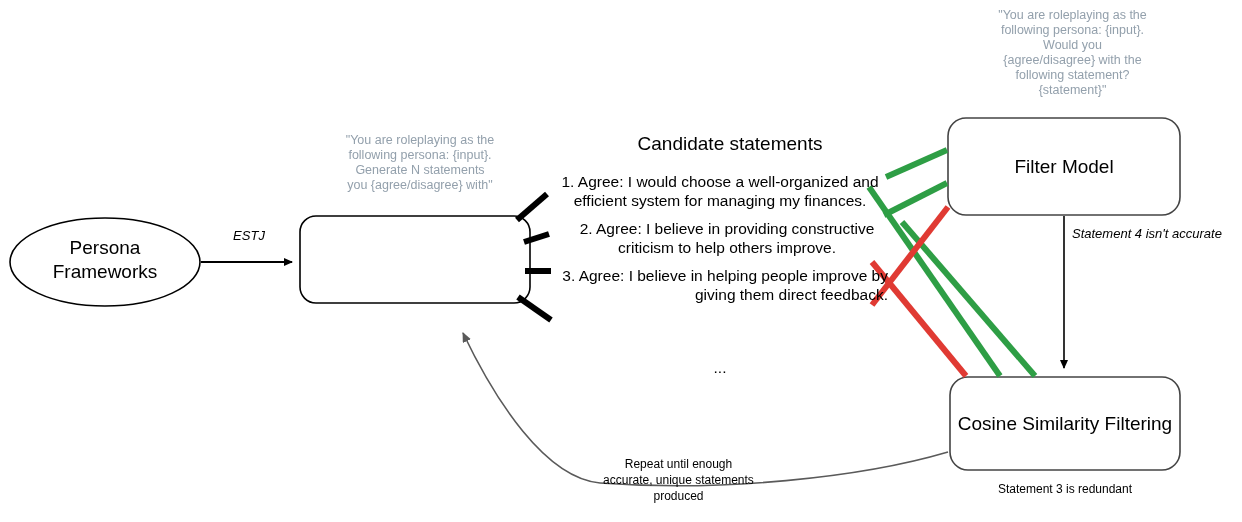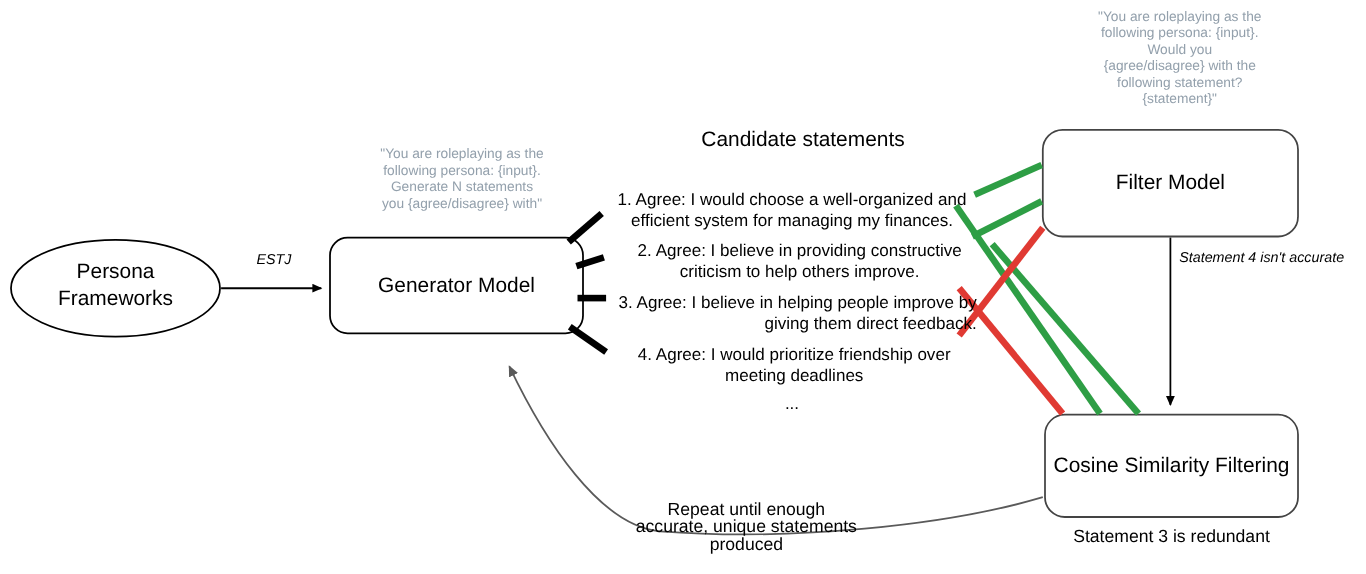--- a/index.html
+++ b/index.html
@@ -53,39 +53,40 @@
     white-space: pre-line;
     font-style: italic;
   }
   .section-title {
     position: absolute;
     font-size: 19px;
     line-height: 24px;
     color: #000;
     text-align: center;
     white-space: pre-line;
+    margin-top: 16px;
   }
   .statement {
     position: absolute;
     font-size: 15.5px;
     line-height: 19px;
     color: #000;
     text-align: center;
     white-space: pre-line;
   }
   .ellipsis-mark {
     position: absolute;
     font-size: 15.5px;
     line-height: 19px;
     color: #000;
     text-align: center;
   }
   .small-note {
     position: absolute;
-    font-size: 16px;
+    font-size: 12px;
     line-height: 16px;
     color: #000;
     text-align: center;
     white-space: pre-line;
   }
 </style>
 </head>
 <body>
 
 <div id="diagram-root">
@@ -126,21 +127,20 @@
     <line x1="872" y1="262" x2="966" y2="376" stroke="#e03a33" stroke-width="6"></line>
 
     <line x1="1064" y1="216" x2="1064" y2="368" stroke="#000000" stroke-width="1.6" marker-end="url(#arrow-black)"></line>
 
     <path d="M 948 452 C 860 478, 720 492, 600 483 C 545 478, 495 400, 463 333" fill="none" stroke="#5a5a5a" stroke-width="1.6" marker-end="url(#arrow-gray)"></path>
   </svg>
 
   <div class="node-label" style="left:20px; top:236px; width:170px;">Persona
 Frameworks</div>
 
-  <div class="node-label" style="left:302px; top:248px; width:226px;">Generator Model</div>
 
   <div class="node-label" style="left:952px; top:412px; width:226px;">Cosine Similarity Filtering</div>
 
   <div class="node-label" style="left:950px; top:155px; width:228px;">Filter Model</div>
 
   <div class="prompt-text" style="left:325px; top:133px; width:190px;">"You are roleplaying as the
 following persona: {input}.
 Generate N statements
 you {agree/disagree} with"</div>
 
@@ -165,18 +165,16 @@
 
   <div class="statement" style="left:552px; top:172px; width:336px;">1. Agree: I would choose a well-organized and
 efficient system for managing my finances.</div>
 
   <div class="statement" style="left:568px; top:219px; width:318px;">2. Agree: I believe in providing constructive
 criticism to help others improve.</div>
 
   <div class="statement" style="left:552px; top:266px; width:336px;text-align:right;">3. Agree: I believe in helping people improve by
 giving them direct feedback.</div>
 
-  <div class="statement" style="left:562px; top:313px; width:320px;">4. Agree: I would prioritize friendship over
-meeting deadlines</div>
 
   <div class="ellipsis-mark" style="left:640px; top:358px; width:160px;">...</div>
 
 </div>
 
 </body></html>

